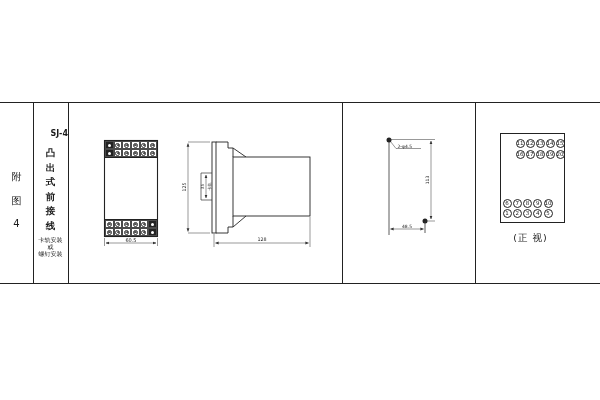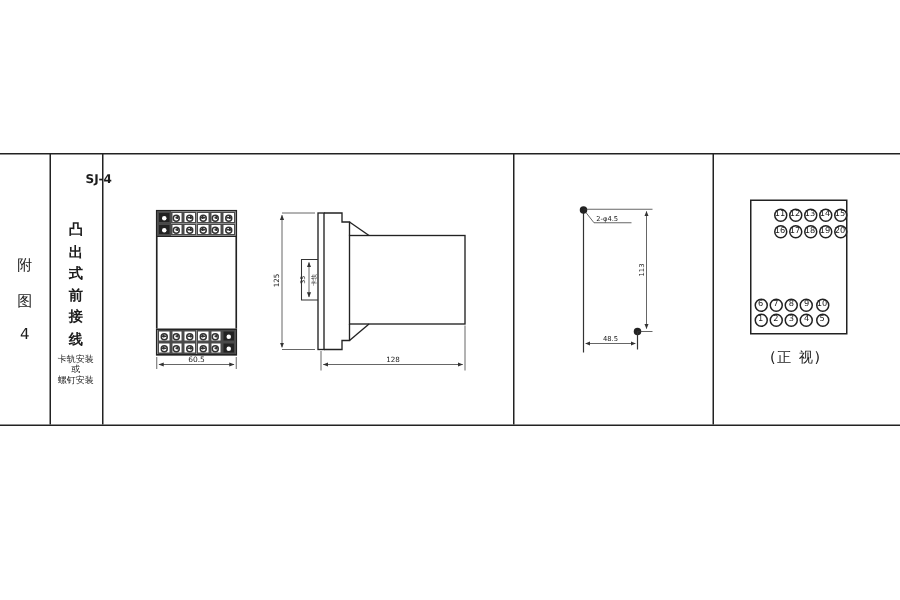--- a/index.html
+++ b/index.html
@@ -4,21 +4,21 @@
 <style>
   html,body{margin:0;padding:0;background:#fff;}
   .sheet{position:relative;width:600px;height:400px;background:#fff;overflow:hidden;
          font-family:"DejaVu Sans",sans-serif;color:#1c1c1c;}
   .hline{position:absolute;left:0;width:600px;height:0;border-top:1px solid #222;}
   .vline{position:absolute;top:102px;height:181px;width:0;border-left:1px solid #222;}
   .vcol{position:absolute;text-align:center;}
   .vcol span{display:block;}
   .fig-col{left:0;top:170px;width:33px;font-size:10px;}
   .fig-col span{margin-bottom:10px;}
-  .model{position:absolute;left:33px;top:115px;width:35px;text-align:left;font-size:8px;font-weight:bold;padding-left:24px;}
+  .model{position:absolute;left:33px;top:129px;width:35px;text-align:right;font-size:8px;font-weight:bold;}
   .type-col{left:33px;top:147px;width:35px;font-size:9.5px;font-weight:bold;}
   .type-col span{margin-bottom:1.5px;}
   .mount{position:absolute;left:33px;top:236px;width:35px;text-align:center;font-size:6px;line-height:7px;}
   .mount span{display:block;}
   svg{position:absolute;overflow:visible;}
   svg text{font-family:"DejaVu Sans",sans-serif;fill:#222;}
   .tstrip{position:absolute;left:104px;width:54px;height:18px;display:grid;
           grid-template-columns:repeat(6,1fr);grid-template-rows:repeat(2,1fr);
           border:1px solid #222;box-sizing:border-box;background:#fff;}
   .tcell{border:0.5px solid #4a4a4a;box-sizing:border-box;display:flex;align-items:center;justify-content:center;background:#fff;}

